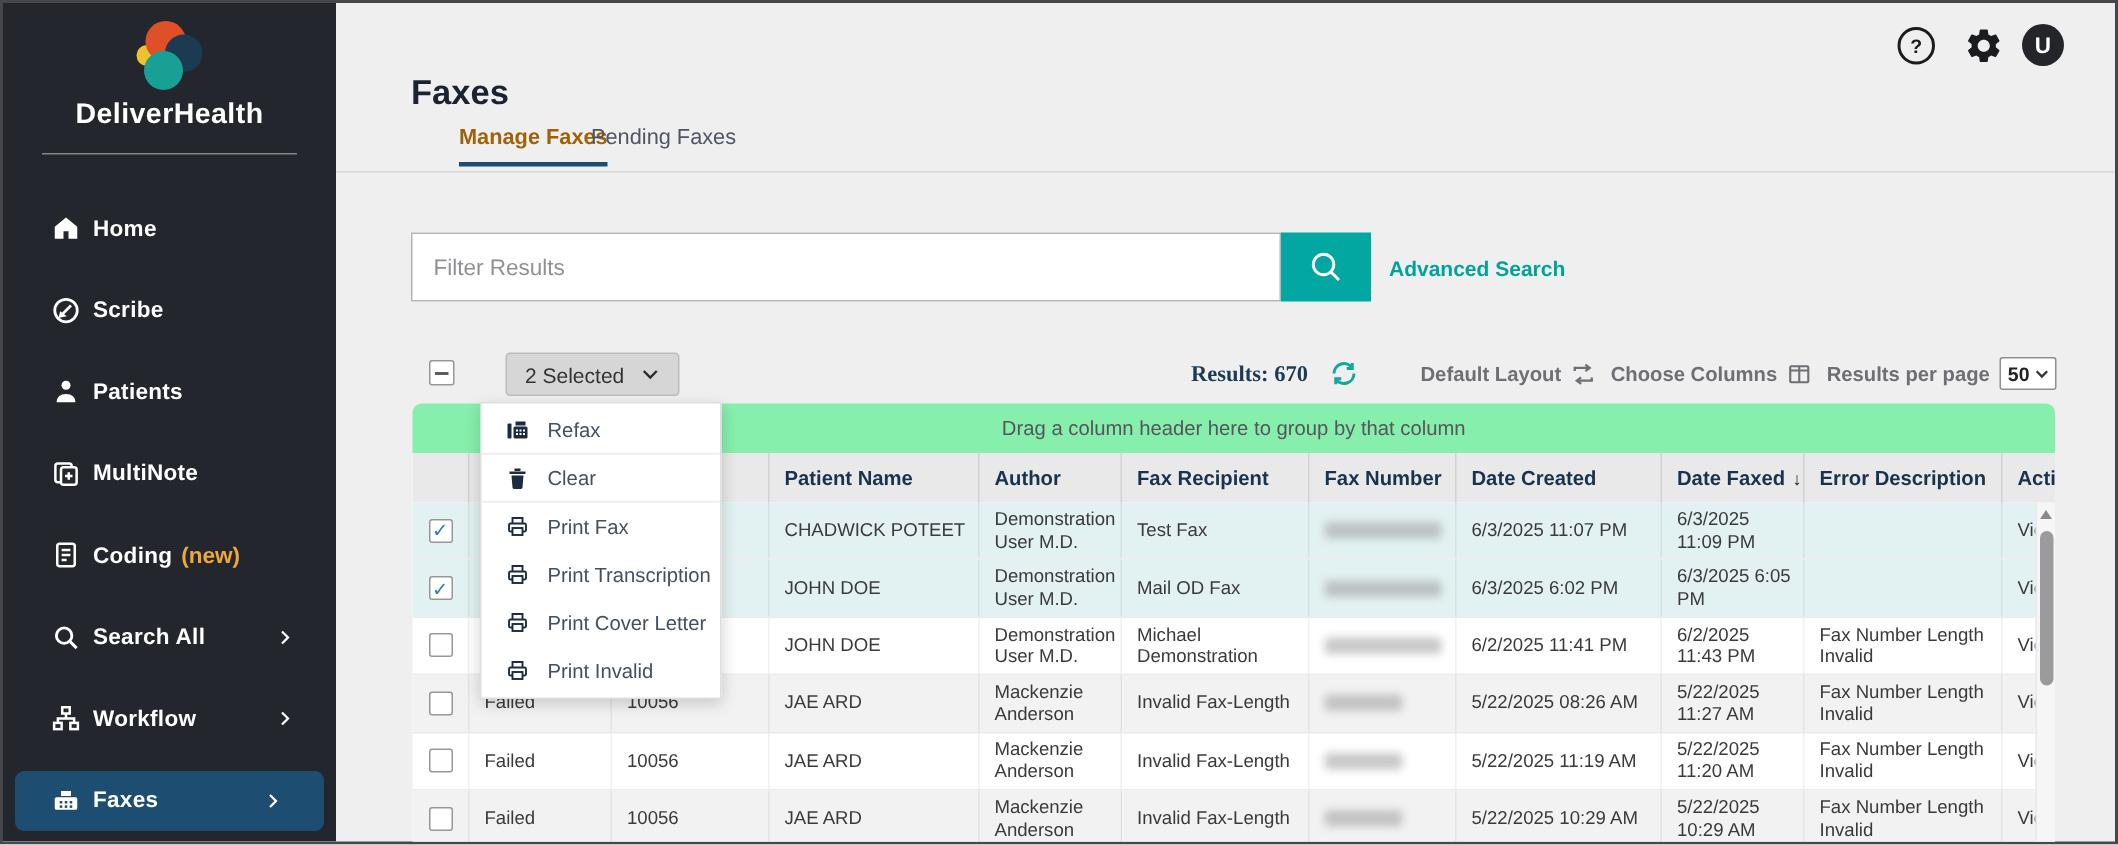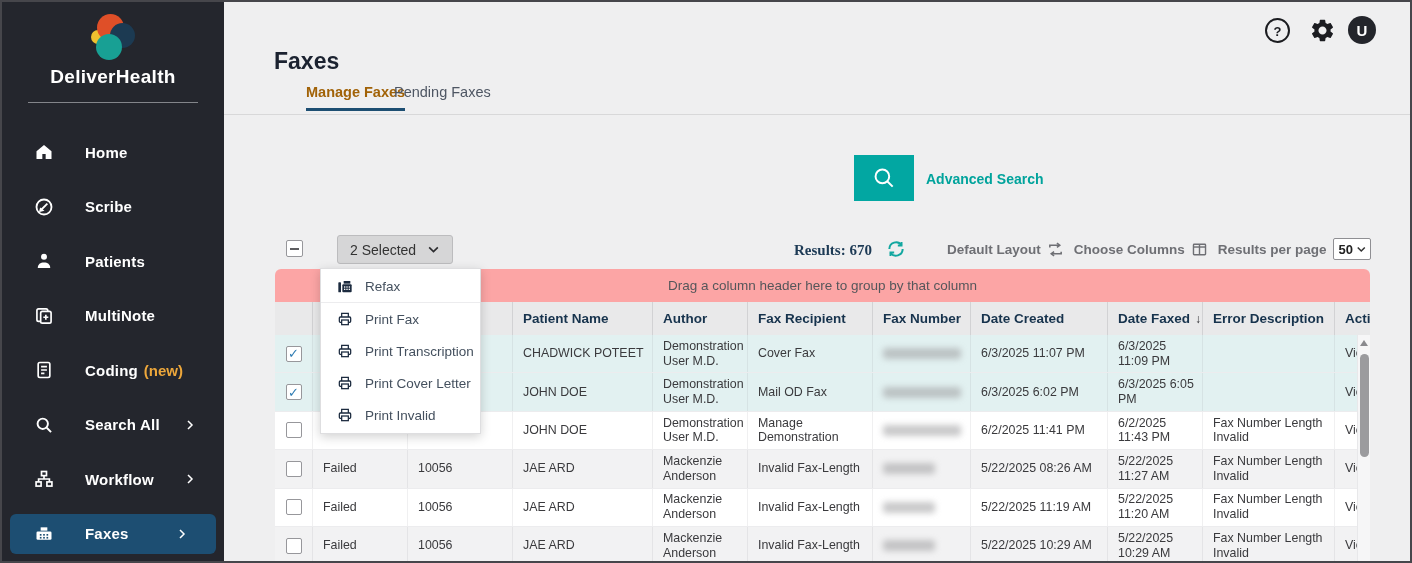--- a/index.html
+++ b/index.html
@@ -23,21 +23,21 @@
   .c-navy   { width:25px; height:25px; left:20px; top:9px; background:#1c3a52; }
   .c-teal   { width:26px; height:26px; left:6px; top:20px; background:#18a094; }
   .brand-name { color:#fff; font-size:19px; font-weight:bold; letter-spacing:.3px; }
   .sidebar-divider { border:none; border-top:1px solid #83858a; margin:14px 26px 0; }
   #nav { position:absolute; top:123px; left:0; right:0; }
   .nav-item {
     position:relative; height:54.5px; display:flex; align-items:center;
     padding-left:32px; cursor:pointer;
   }
   .nav-item .nav-icon { width:20px; height:20px; flex:0 0 20px; color:#fff; }
-  .nav-item .nav-label { margin-left:31px; font-size:15px; font-weight:600; color:#fff; letter-spacing:.2px; }
+  .nav-item .nav-label { margin-left:8px; font-size:15px; font-weight:600; color:#fff; letter-spacing:.2px; }
   .nav-item .nav-badge { margin-left:6px; font-size:15px; font-weight:600; color:#eda73b; }
   .nav-item .nav-chevron { position:absolute; right:28px; width:12px; height:12px; color:#fff; }
   .nav-item.active {
     margin:7px 8px; height:40px; border-radius:6px; background:#1d4e72; padding-left:24px;
   }
   .nav-item.active .nav-label { font-weight:bold; }
 
   
   #main { position:absolute; left:222px; top:0; right:0; bottom:0; }
 
@@ -92,21 +92,21 @@
   .tr-group { display:flex; align-items:center; gap:6px; cursor:pointer; }
   #page-size-select {
     width:38px; height:22px; border:1px solid #8f8f93; border-radius:2px; background:#fff;
     font-size:13px; color:#222; display:flex; align-items:center; padding:0 3px 0 5px; gap:3px; cursor:pointer;
   }
   #page-size-select .chev { width:11px; height:11px; color:#333; }
 
   
   #group-bar {
     position:absolute; left:51px; top:267px; width:1095px; height:33px;
-    background:#fca5a5; border-radius:6px 6px 0 0;
+    background:#86efac; border-radius:6px 6px 0 0;
     display:flex; align-items:center; justify-content:center;
     font-size:13.5px; color:#55565a;text-align:center;
   }
   #grid { position:absolute; left:51px; top:300px; width:1095px; height:263px; background:#fff; overflow:hidden; }
   .grid-cols { display:grid; grid-template-columns:37px 95px 105px 140px 95px 125px 98px 137px 95px 132px 76px; }
   #grid-header { height:33px; background:#e9e9ea; }
   #grid-header .hcell {
     display:flex; align-items:center; padding:0 4px 0 10px; font-size:13.5px; font-weight:bold;
     color:#17334d; border-left:1px solid #d2d2d4; overflow:hidden; white-space:nowrap; cursor:pointer;
   }
@@ -281,20 +281,21 @@
           <path d="M19.14 12.94c.04-.3.06-.61.06-.94s-.02-.64-.07-.94l2.03-1.58c.18-.14.23-.41.12-.61l-1.92-3.32c-.12-.22-.37-.29-.59-.22l-2.39.96c-.5-.38-1.03-.7-1.62-.94l-.36-2.54c-.04-.24-.24-.41-.48-.41h-3.84c-.24 0-.43.17-.47.41l-.36 2.54c-.59.24-1.13.57-1.62.94l-2.39-.96c-.22-.08-.47 0-.59.22L2.74 8.87c-.12.21-.08.47.12.61l2.03 1.58c-.05.3-.09.63-.09.94s.02.64.07.94l-2.03 1.58c-.18.14-.23.41-.12.61l1.92 3.32c.12.22.37.29.59.22l2.39-.96c.5.38 1.03.7 1.62.94l.36 2.54c.05.24.24.41.48.41h3.84c.24 0 .44-.17.47-.41l.36-2.54c.59-.24 1.13-.56 1.62-.94l2.39.96c.22.08.47 0 .59-.22l1.92-3.32c.12-.22.07-.47-.12-.61l-2.01-1.58zM12 15.6c-1.98 0-3.6-1.62-3.6-3.6s1.62-3.6 3.6-3.6 3.6 1.62 3.6 3.6-1.62 3.6-3.6 3.6z"></path>
         </svg>
     </span>
     <span id="avatar">U</span>
 
     <div id="page-title">Faxes</div>
     <span class="tab" id="tab-manage">Manage Faxes</span>
     <span class="tab" id="tab-pending">Pending Faxes</span>
     <hr id="tabs-divider">
 
+    <input id="filter-input" type="text" placeholder="Filter Results" style="">
     <button id="search-button">
       <span>
         <svg width="26" height="26" viewBox="0 0 24 24" fill="none" stroke="#ffffff" stroke-width="1.8">
             <circle cx="10.5" cy="10.5" r="6.3"></circle>
             <path d="M15.2 15.2 L20 20"></path>
           </svg>
       </span>
     </button>
     <span id="advanced-search">Advanced Search</span>
 
@@ -378,21 +379,21 @@
       <div class="row sel grid-cols">
         <div class="cell">
             <span class="checkbox">
               <span class="tick">✓</span>
             </span>
           </div>
         <div class="cell"></div>
         <div class="cell"></div>
         <div class="cell">CHADWICK POTEET</div>
         <div class="cell">Demonstration User M.D.</div>
-        <div class="cell">Cover Fax</div>
+        <div class="cell">Test Fax</div>
         <div class="cell">
             <span class="blur-blob blur-wide"></span>
           </div>
         <div class="cell">6/3/2025 11:07 PM</div>
         <div class="cell">6/3/2025 11:09 PM</div>
         <div class="cell"></div>
         <div class="cell action-link">View</div>
       </div>
 
       <div class="row sel grid-cols">
@@ -416,21 +417,21 @@
       </div>
 
       <div class="row grid-cols">
         <div class="cell">
             <span class="checkbox"></span>
           </div>
         <div class="cell"></div>
         <div class="cell"></div>
         <div class="cell">JOHN DOE</div>
         <div class="cell">Demonstration User M.D.</div>
-        <div class="cell">Manage Demonstration</div>
+        <div class="cell">Michael Demonstration</div>
         <div class="cell">
             <span class="blur-blob blur-wide"></span>
           </div>
         <div class="cell">6/2/2025 11:41 PM</div>
         <div class="cell">6/2/2025 11:43 PM</div>
         <div class="cell">Fax Number Length Invalid</div>
         <div class="cell action-link">View</div>
       </div>
 
       <div class="row alt grid-cols">
@@ -503,20 +504,30 @@
               <rect x="10.5" y="11" width="2" height="2" fill="#fff"></rect>
               <rect x="14" y="11" width="2" height="2" fill="#fff"></rect>
               <rect x="17.5" y="11" width="2" height="2" fill="#fff"></rect>
               <rect x="10.5" y="14.5" width="2" height="2" fill="#fff"></rect>
               <rect x="14" y="14.5" width="2" height="2" fill="#fff"></rect>
               <rect x="17.5" y="14.5" width="2" height="2" fill="#fff"></rect>
             </svg>
         </span>
         <span class="mlabel">Refax</span>
       </div>
+      <div class="menu-item divided">
+        <span class="micon">
+          <svg viewBox="0 0 24 24" fill="currentColor">
+              <rect x="9" y="2" width="6" height="2.5"></rect>
+              <rect x="4" y="5" width="16" height="2.5"></rect>
+              <path d="M6 9 h12 l-1 12 a1.5 1.5 0 0 1 -1.5 1.4 h-7 a1.5 1.5 0 0 1 -1.5 -1.4 z"></path>
+            </svg>
+        </span>
+        <span class="mlabel">Clear</span>
+      </div>
       <div class="menu-item">
         <span class="micon">
           <svg viewBox="0 0 24 24" fill="none" stroke="currentColor" stroke-width="1.9">
               <path d="M7 9 V3.5 h10 V9"></path>
               <rect x="3.5" y="9" width="17" height="8" rx="1.5"></rect>
               <rect x="7" y="13.5" width="10" height="7" fill="#fff"></rect>
             </svg>
         </span>
         <span class="mlabel">Print Fax</span>
       </div>

